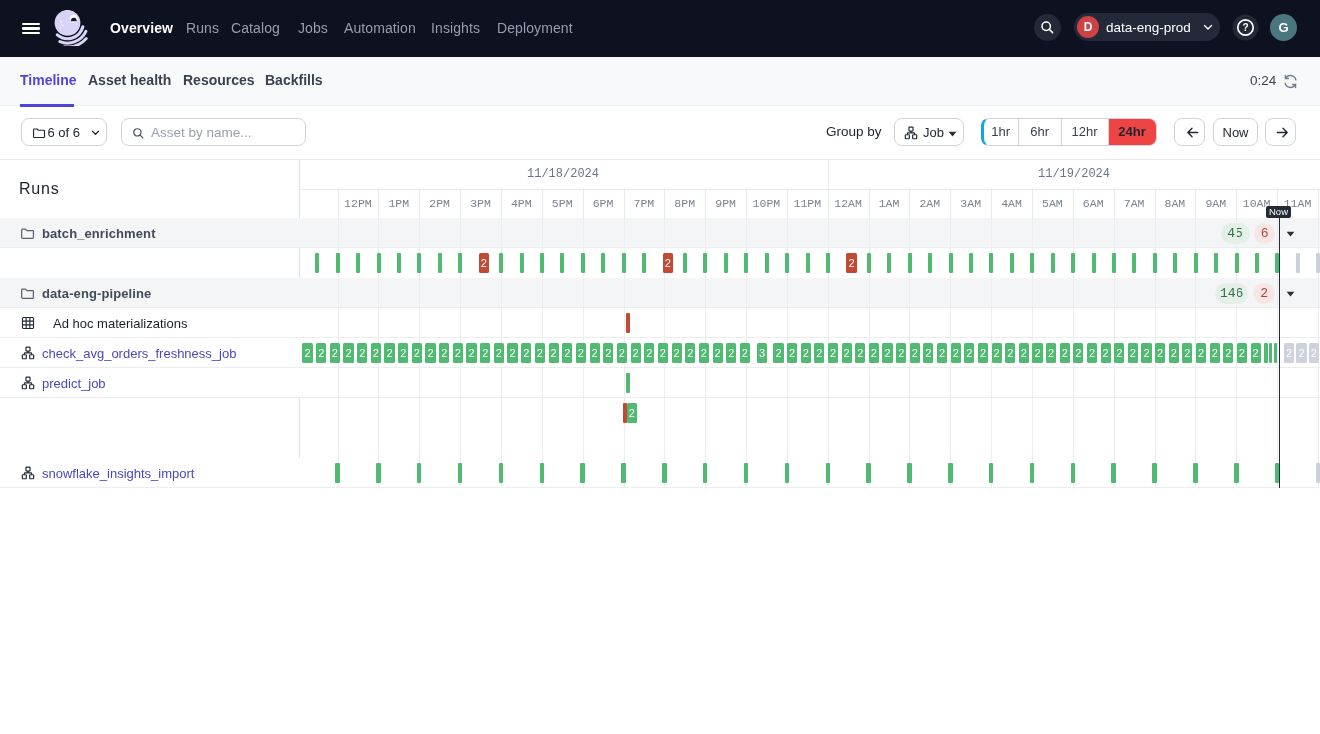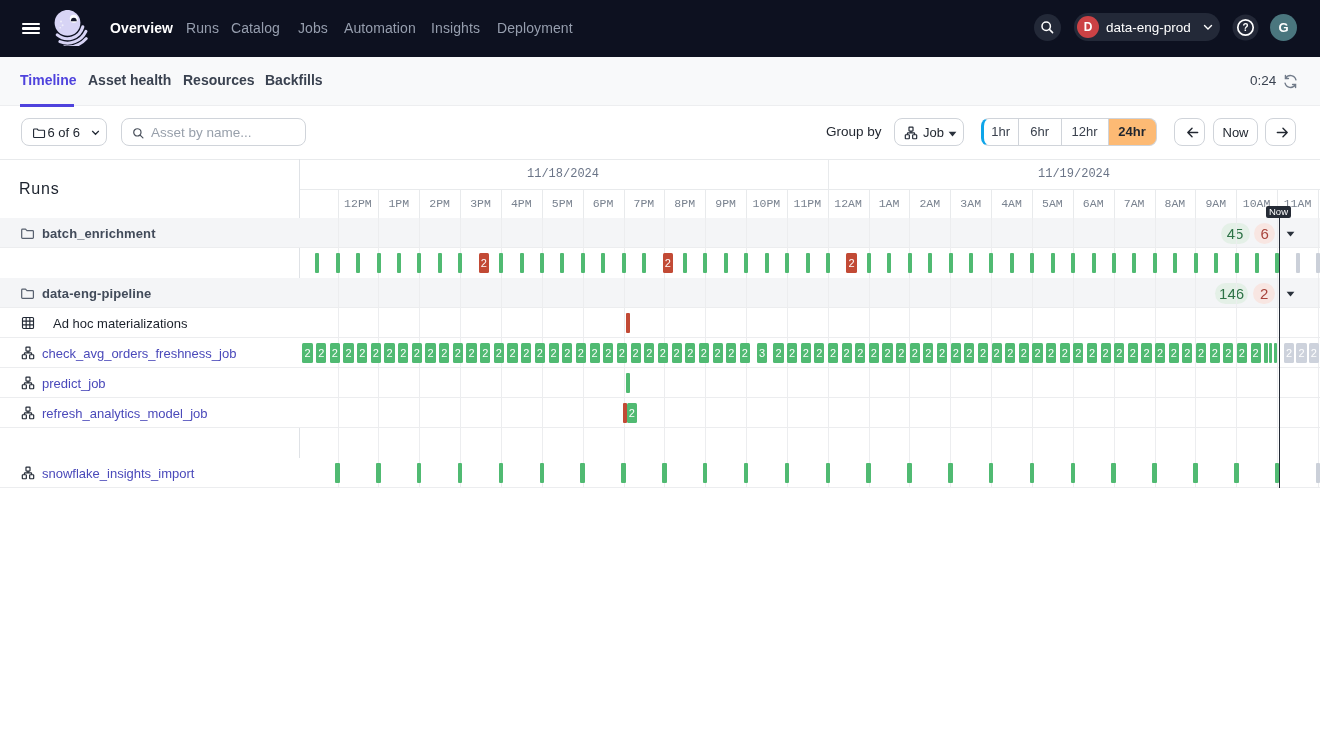--- a/index.html
+++ b/index.html
@@ -41,21 +41,21 @@
 .vl { position:absolute; width:1px; background:#E8EAEC; }
 .vlr { position:absolute; width:1px; background:#ECEDEF; z-index:3; }
 
 
 .row { position:absolute; left:0; width:1320px; height:30px; border-bottom:1px solid #ECEDEF; background:#fff; z-index:1; }
 .frow { background:#F4F5F7; }
 .ric { position:absolute; }
 .fname { position:absolute; left:42px; top:7.5px; font-size:13px; font-weight:600; color:#424B5A; letter-spacing:.1px; }
 .jname { position:absolute; left:42px; top:7.5px; font-size:13px; color:#4A49BA; }
 .aname { position:absolute; left:42px; top:7.5px; font-size:13px; color:#1B212B;margin-left:11px; }
-.pill { position:absolute; top:4.5px; height:21px; border-radius:10.5px; font-size:15px; font-weight:500; text-align:center; line-height:21px; }
+.pill { position:absolute; top:4.5px; height:21px; border-radius:10.5px; font-size:13px; font-weight:500; text-align:center; line-height:21px;font-family:Liberation Mono, monospace; }
 .pg { background:#E4F0E7; color:#2E7247; }
 .pr { background:#F8E6E2; color:#A8443C; }
 .caret { position:absolute; left:1286px; top:12.5px; }
 
 
 .tk { position:absolute; border-radius:1px; z-index:4; }
 .bx { position:absolute; border-radius:1.5px; color:rgba(255,255,255,0.98); font-size:11px; text-align:center; line-height:20px; z-index:4; }
 
 
 #nowline { position:absolute; left:1279px; top:217px; width:1px; height:271px; background:#252B36; z-index:5; }
@@ -149,21 +149,21 @@
         <rect x="9.9" y="10" width="4.6" height="4.6" rx="0.6"></rect>
       </svg>
   <span style="position:absolute;left:28px;top:6px">Job</span>
   <svg style="position:absolute;left:53px;top:11.5px" width="9" height="6" viewBox="0 0 9 6">
         <path d="M0.6 0.8h7.8L4.5 5.4Z" fill="#2A313C"></path>
       </svg>
 </div>
 <div class="seg" style="left:980.5px;width:38.5px;border-left:3px solid #0ea5e9;border-radius:8px 0 0 8px">1hr</div>
 <div class="seg" style="left:1019px;width:42.5px">6hr</div>
 <div class="seg" style="left:1061.5px;width:47px">12hr</div>
-<div class="seg" style="left:1108.5px;width:48px;border-radius:0 8px 8px 0;background:#fdba74;color:#1F252E;font-weight:600">24hr</div>
+<div class="seg" style="left:1108.5px;width:48px;border-radius:0 8px 8px 0;background:#ef4444;color:#1F252E;font-weight:600">24hr</div>
 <div class="btn" style="left:1174px;width:31px">
   <svg style="position:absolute;left:9.5px;top:6px" width="15" height="15" viewBox="0 0 16 16" fill="none" stroke="#232831" stroke-width="1.5" stroke-linecap="round" stroke-linejoin="round">
         <path d="M13.5 8H3M7.5 3.5 3 8l4.5 4.5"></path>
       </svg>
 </div>
 <div class="btn" style="left:1212.5px;width:45.5px">
       <span style="position:absolute;left:9px;top:6px">Now</span>
     </div>
 <div class="btn" style="left:1265px;width:31px">
   <svg style="position:absolute;left:8.5px;top:6px" width="15" height="15" viewBox="0 0 16 16" fill="none" stroke="#232831" stroke-width="1.5" stroke-linecap="round" stroke-linejoin="round">
@@ -307,31 +307,20 @@
 <div class="row" style="top:368px">
       <span class="ric" style="left:21px;top:8px">
         <svg width="14" height="14" viewBox="0 0 16 16" fill="none" stroke="#232A36" stroke-width="1.35">
           <rect x="5.7" y="1.2" width="4.6" height="4.6" rx="0.6"></rect>
           <path d="M8 5.8v2.1M3.8 10v-1.2c0-.5.4-.9.9-.9h6.6c.5 0 .9.4.9.9V10"></path>
           <rect x="1.5" y="10" width="4.6" height="4.6" rx="0.6"></rect>
           <rect x="9.9" y="10" width="4.6" height="4.6" rx="0.6"></rect>
         </svg>
       </span>
       <span class="jname">predict_job</span>
-    </div>
-<div class="row" style="top:398px">
-      <span class="ric" style="left:21px;top:8px">
-        <svg width="14" height="14" viewBox="0 0 16 16" fill="none" stroke="#232A36" stroke-width="1.35">
-          <rect x="5.7" y="1.2" width="4.6" height="4.6" rx="0.6"></rect>
-          <path d="M8 5.8v2.1M3.8 10v-1.2c0-.5.4-.9.9-.9h6.6c.5 0 .9.4.9.9V10"></path>
-          <rect x="1.5" y="10" width="4.6" height="4.6" rx="0.6"></rect>
-          <rect x="9.9" y="10" width="4.6" height="4.6" rx="0.6"></rect>
-        </svg>
-      </span>
-      <span class="jname">refresh_analytics_model_job</span>
     </div>
 <div class="row" style="top:458px">
       <span class="ric" style="left:21px;top:8px">
         <svg width="14" height="14" viewBox="0 0 16 16" fill="none" stroke="#232A36" stroke-width="1.35">
           <rect x="5.7" y="1.2" width="4.6" height="4.6" rx="0.6"></rect>
           <path d="M8 5.8v2.1M3.8 10v-1.2c0-.5.4-.9.9-.9h6.6c.5 0 .9.4.9.9V10"></path>
           <rect x="1.5" y="10" width="4.6" height="4.6" rx="0.6"></rect>
           <rect x="9.9" y="10" width="4.6" height="4.6" rx="0.6"></rect>
         </svg>
       </span>

